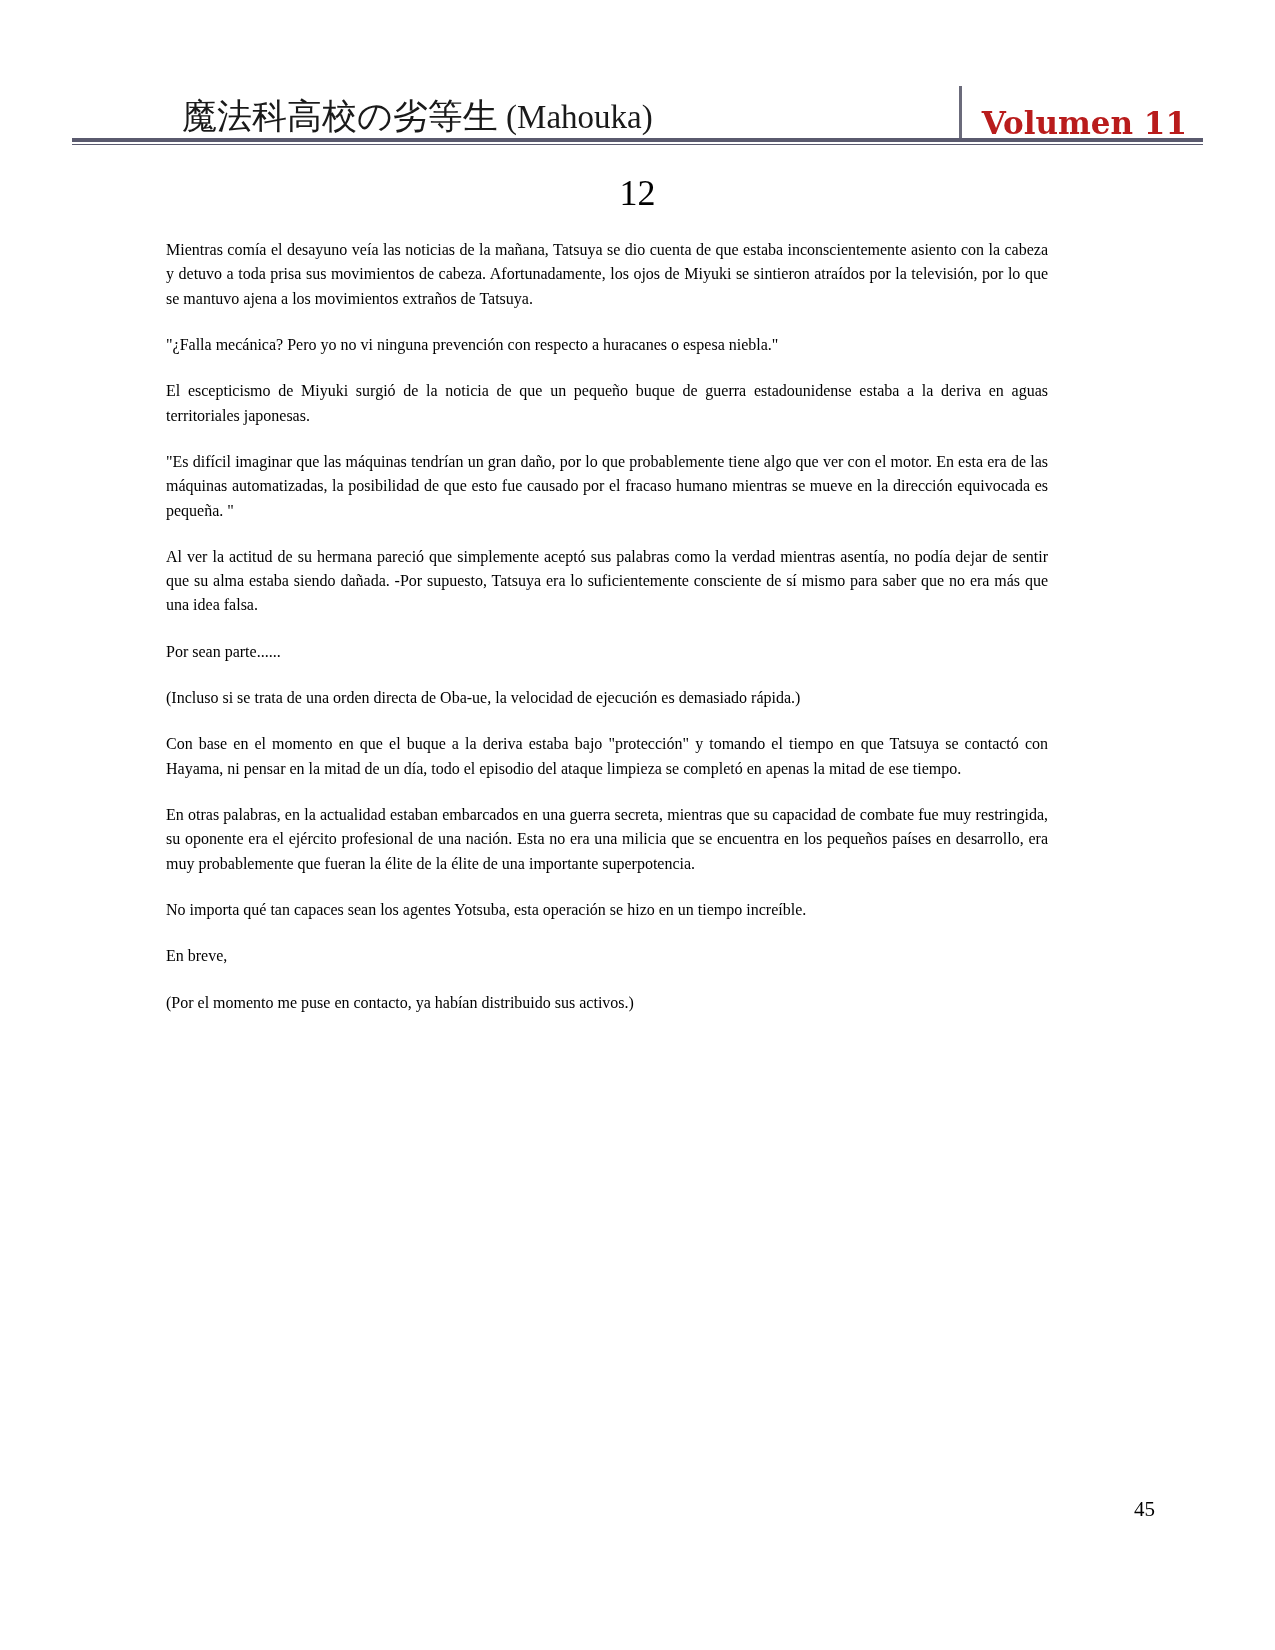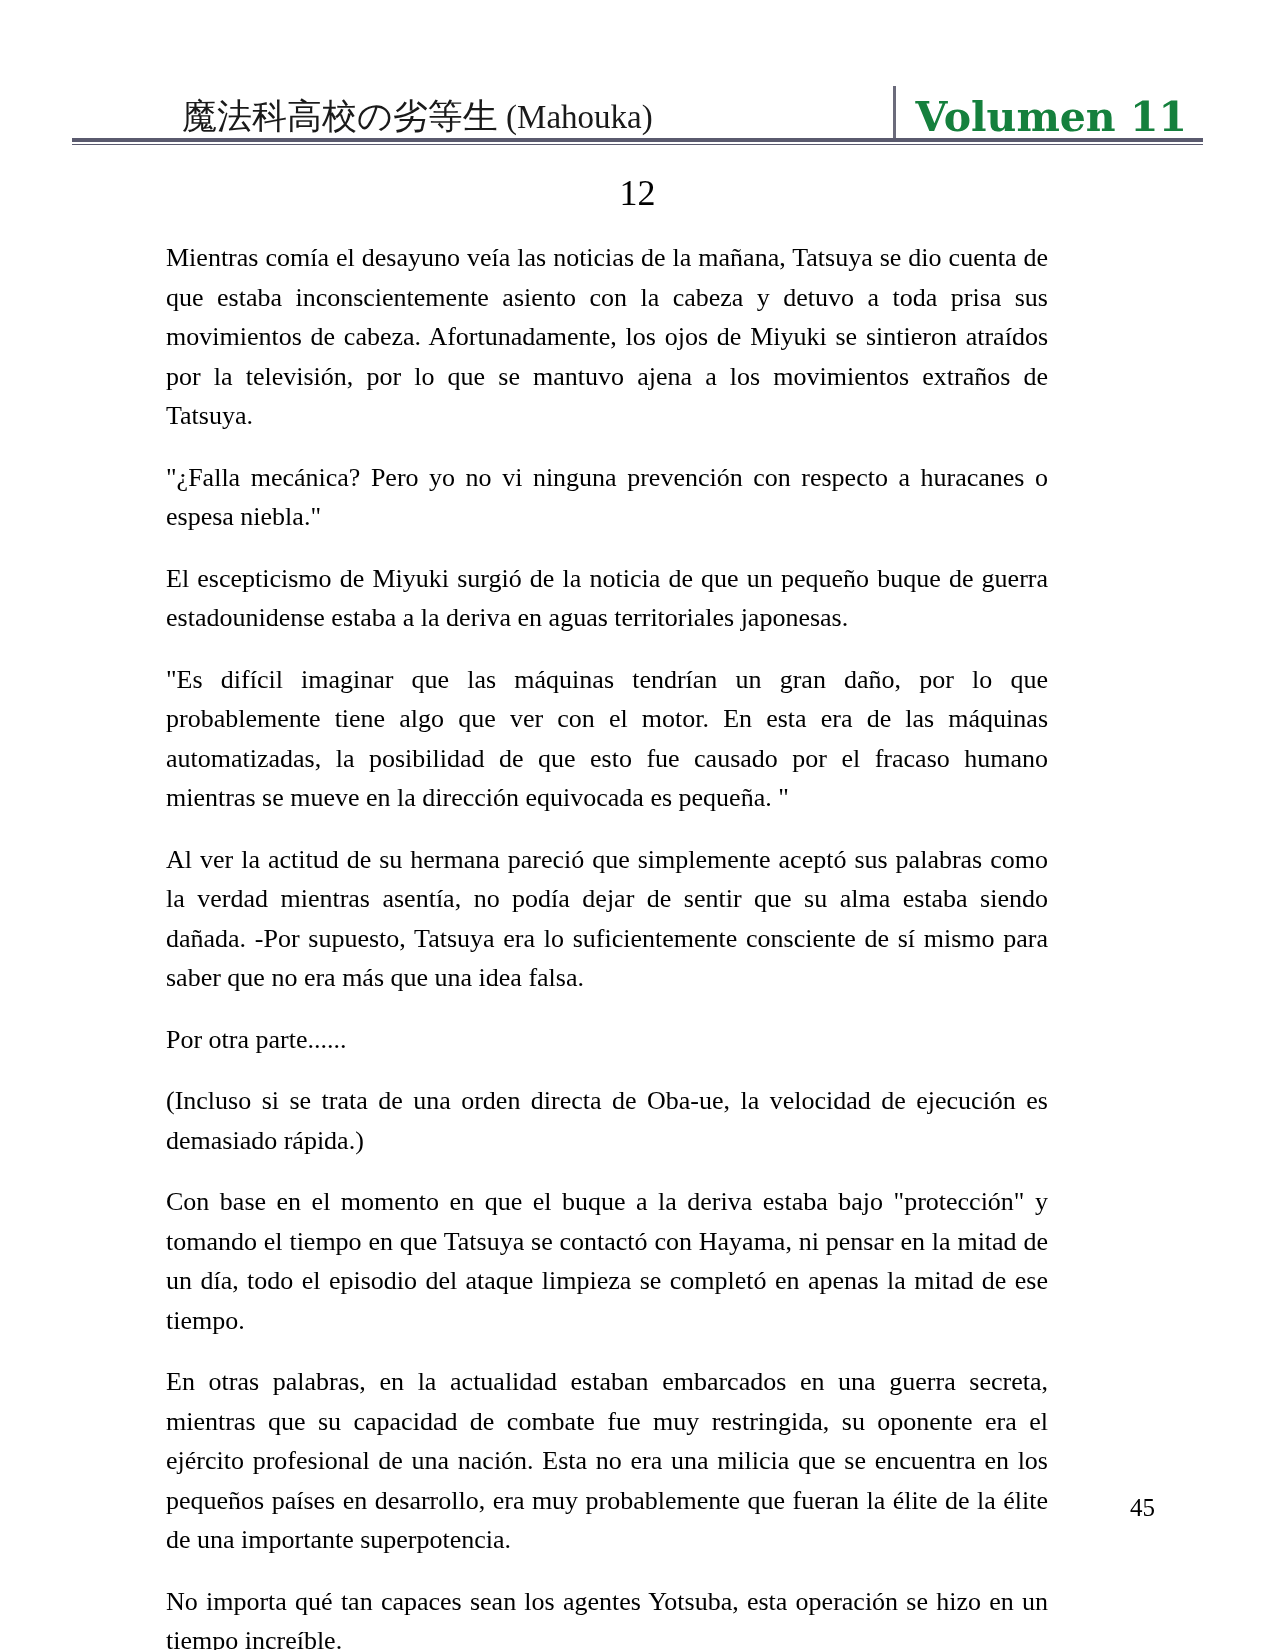--- a/index.html
+++ b/index.html
@@ -54,22 +54,22 @@
   }
   .header-divider {
     width: 3px;
     height: 54px;
     background: #6b6b7b;
     margin-right: 20px;
   }
   .header-volume {
     font-family: "DejaVu Serif", "Liberation Serif", serif;
     font-weight: bold;
-    font-size: 41px;
-    color: #15803d;
+    font-size: 31px;
+    color: #b91c1c;
     white-space: nowrap;
     line-height: 1.1;
   }
   .header-rule {
     position: absolute;
     top: 138px;
     left: 72px;
     right: 72px;
     height: 4px;
     background: #5a5a6e;
@@ -94,35 +94,35 @@
   }
   .content {
     position: absolute;
     top: 238px;
     left: 166px;
     width: 882px;
   }
   .content p {
     margin: 0 0 22px 0;
     font-family: "Liberation Serif", serif;
-    font-size: 26px;
+    font-size: 16px;
     line-height: 1.52;
     text-align: justify;
     text-justify: inter-word;
     color: #000;
   }
   .content p:last-child {
     margin-bottom: 17px;
   }
   .page-number {
     position: absolute;
     bottom: 128px;
     right: 120px;
     font-family: "Liberation Serif", serif;
-    font-size: 25px;
+    font-size: 21px;
     color: #000;
   }
 </style>
 </head>
 <body>
 
 <div class="page">
 
   <div class="header">
     <div class="header-inner">
@@ -137,21 +137,21 @@
   <div class="header-rule-thin"></div>
 
   <div class="chapter-number">12</div>
 
   <div class="content">
     <p>Mientras comía el desayuno veía las noticias de la mañana, Tatsuya se dio cuenta de que estaba inconscientemente asiento con la cabeza y detuvo a toda prisa sus movimientos de cabeza. Afortunadamente, los ojos de Miyuki se sintieron atraídos por la televisión, por lo que se mantuvo ajena a los movimientos extraños de Tatsuya.</p>
     <p>"¿Falla mecánica? Pero yo no vi ninguna prevención con respecto a huracanes o espesa niebla."</p>
     <p>El escepticismo de Miyuki surgió de la noticia de que un pequeño buque de guerra estadounidense estaba a la deriva en aguas territoriales japonesas.</p>
     <p>"Es difícil imaginar que las máquinas tendrían un gran daño, por lo que probablemente tiene algo que ver con el motor. En esta era de las máquinas automatizadas, la posibilidad de que esto fue causado por el fracaso humano mientras se mueve en la dirección equivocada es pequeña. "</p>
     <p>Al ver la actitud de su hermana pareció que simplemente aceptó sus palabras como la verdad mientras asentía, no podía dejar de sentir que su alma estaba siendo dañada. -Por supuesto, Tatsuya era lo suficientemente consciente de sí mismo para saber que no era más que una idea falsa.</p>
-    <p>Por otra parte......</p>
+    <p>Por sean parte......</p>
     <p>(Incluso si se trata de una orden directa de Oba-ue, la velocidad de ejecución es demasiado rápida.)</p>
     <p>Con base en el momento en que el buque a la deriva estaba bajo "protección" y tomando el tiempo en que Tatsuya se contactó con Hayama, ni pensar en la mitad de un día, todo el episodio del ataque limpieza se completó en apenas la mitad de ese tiempo.</p>
     <p>En otras palabras, en la actualidad estaban embarcados en una guerra secreta, mientras que su capacidad de combate fue muy restringida, su oponente era el ejército profesional de una nación. Esta no era una milicia que se encuentra en los pequeños países en desarrollo, era muy probablemente que fueran la élite de la élite de una importante superpotencia.</p>
     <p>No importa qué tan capaces sean los agentes Yotsuba, esta operación se hizo en un tiempo increíble.</p>
     <p>En breve,</p>
     <p>(Por el momento me puse en contacto, ya habían distribuido sus activos.)</p>
   </div>
 
   <div class="page-number">45</div>
 

